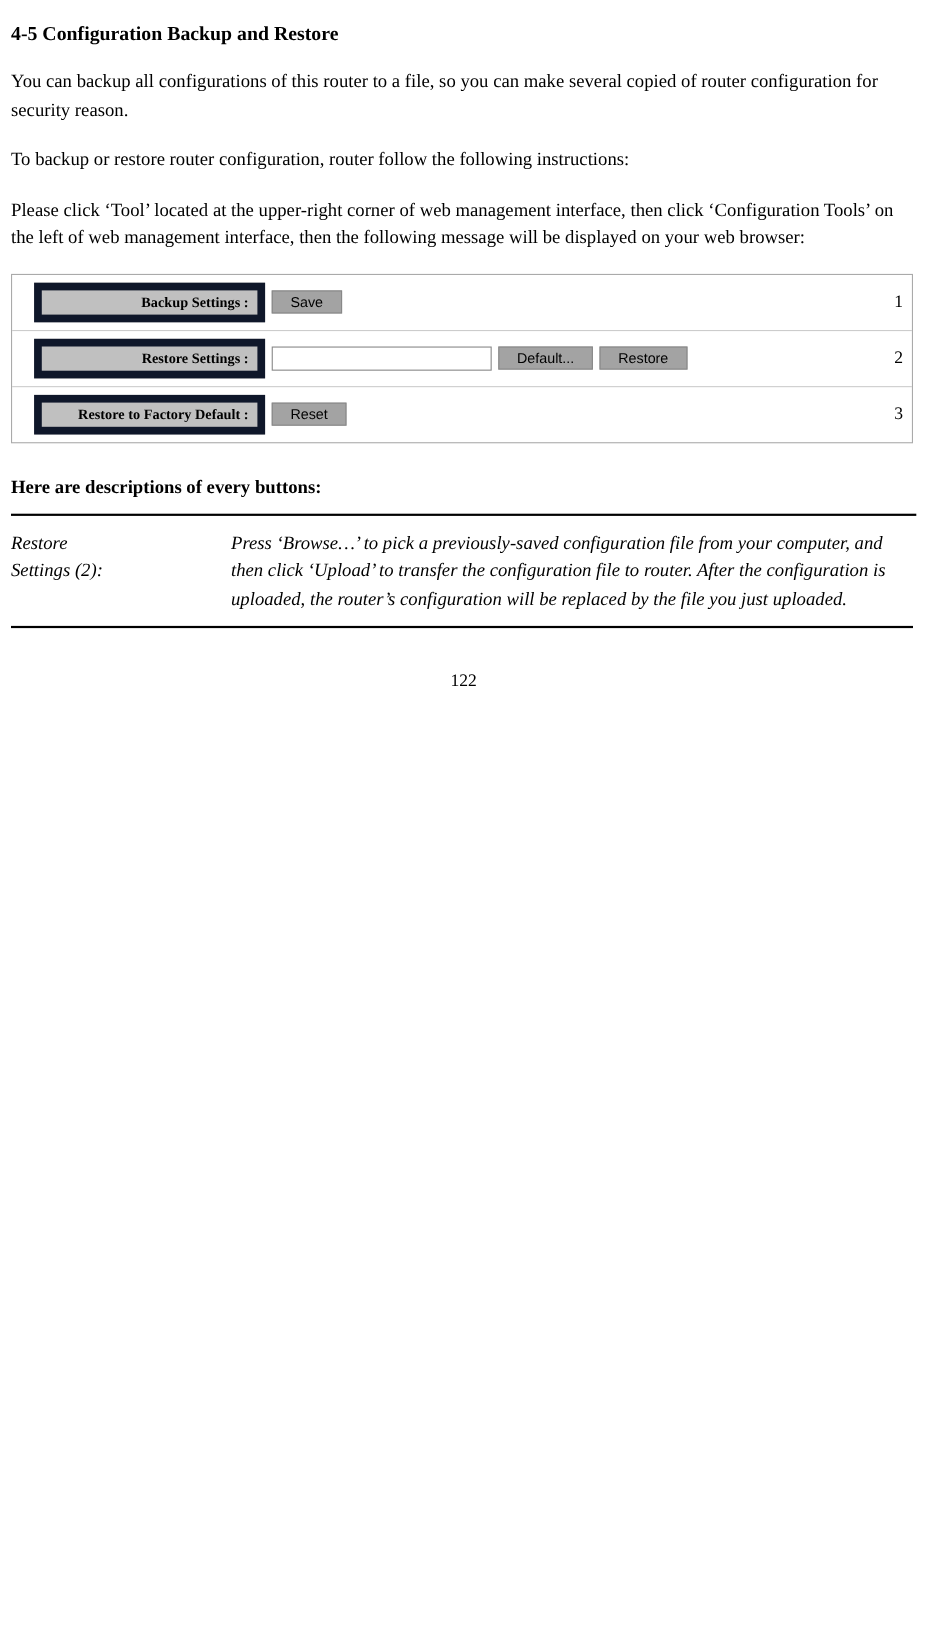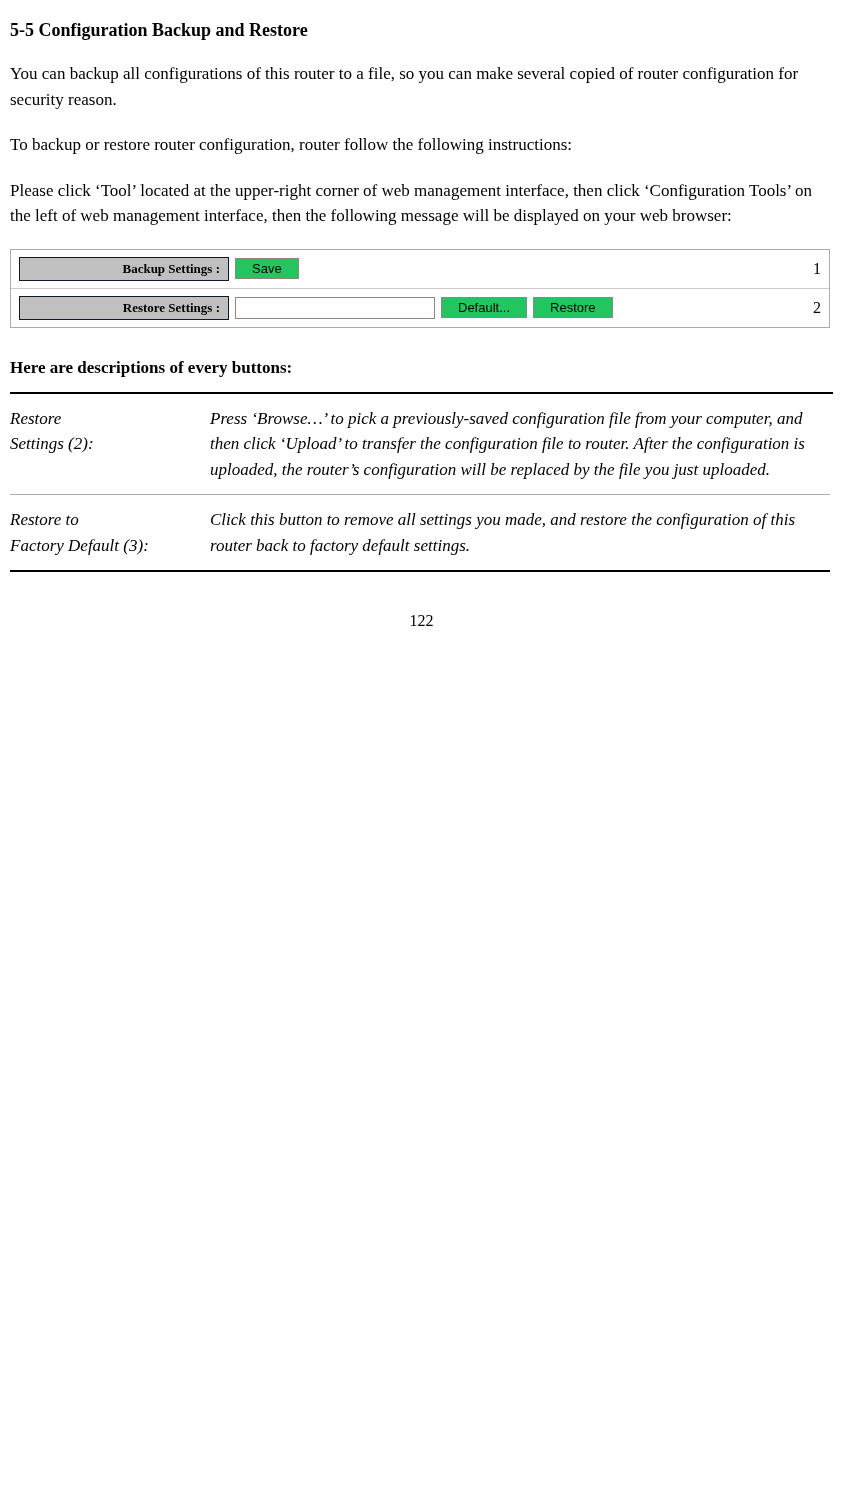--- a/index.html
+++ b/index.html
@@ -31,37 +31,38 @@
       display: flex;
       align-items: center;
       padding: 7px 8px;
       border-bottom: 1px solid #ccc;
     }
     .ui-row:last-child {
       border-bottom: none;
     }
     .ui-label {
       background: #c0c0c0;
-      border: 1px solid #0f172a;
+      border: 7px solid #0f172a;
       font-size: 13px;
       font-weight: bold;
       text-align: right;
       padding: 3px 8px;
       width: 210px;
       min-width: 210px;
+      margin-left: 12px;
     }
     .ui-controls {
       display: flex;
       align-items: center;
       gap: 6px;
       margin-left: 6px;
       flex: 1;
     }
     .ui-btn {
-      background: #22c55e;
+      background: #a3a3a3;
       border: 1px solid #888;
       padding: 2px 16px;
       font-size: 13px;
       cursor: pointer;
       min-width: 60px;
       text-align: center;
     }
     .ui-input {
       border: 1px solid #888;
       height: 22px;
@@ -112,21 +113,21 @@
     }
     .page-number {
       text-align: center;
       margin-top: 40px;
       font-size: 16px;
     }
   </style>
 </head>
 <body>
 
-<div class="page-title">5-5 Configuration Backup and Restore</div>
+<div class="page-title">4-5 Configuration Backup and Restore</div>
 
 <p class="para">You can backup all configurations of this router to a file, so you can make several copied of router configuration for security reason.</p>
 
 <p class="para">To backup or restore router configuration, router follow the following instructions:</p>
 
 <p class="para">Please click ‘Tool’ located at the upper-right corner of web management interface, then click ‘Configuration Tools’ on the left of web management interface, then the following message will be displayed on your web browser:</p>
 
 <div class="ui-box">
 
   <div class="ui-row">
@@ -140,31 +141,34 @@
   <div class="ui-row">
     <div class="ui-label">Restore Settings :</div>
     <div class="ui-controls">
       <input class="ui-input" type="text" value="" style="">
       <button class="ui-btn">Default...</button>
       <button class="ui-btn">Restore</button>
     </div>
     <span class="ui-number">2</span>
   </div>
 
+  <div class="ui-row">
+    <div class="ui-label">Restore to Factory Default :</div>
+    <div class="ui-controls">
+      <button class="ui-btn">Reset</button>
+    </div>
+    <span class="ui-number">3</span>
+  </div>
 </div>
 
 <p class="section-title">Here are descriptions of every buttons:</p>
 
 <hr class="table-rule">
 <table class="desc-table">
   <tbody>
   <tr>
     <td>Restore<br>Settings (2):</td>
     <td>Press ‘Browse…’ to pick a previously-saved configuration file from your computer, and then click ‘Upload’ to transfer the configuration file to router. After the configuration is uploaded, the router’s configuration will be replaced by the file you just uploaded.</td>
   </tr>
-  <tr>
-    <td>Restore to<br>Factory Default (3):</td>
-    <td>Click this button to remove all settings you made, and restore the configuration of this router back to factory default settings.</td>
-  </tr>
 </tbody>
   </table>
 
 <div class="page-number">122</div>
 
 </body></html>

